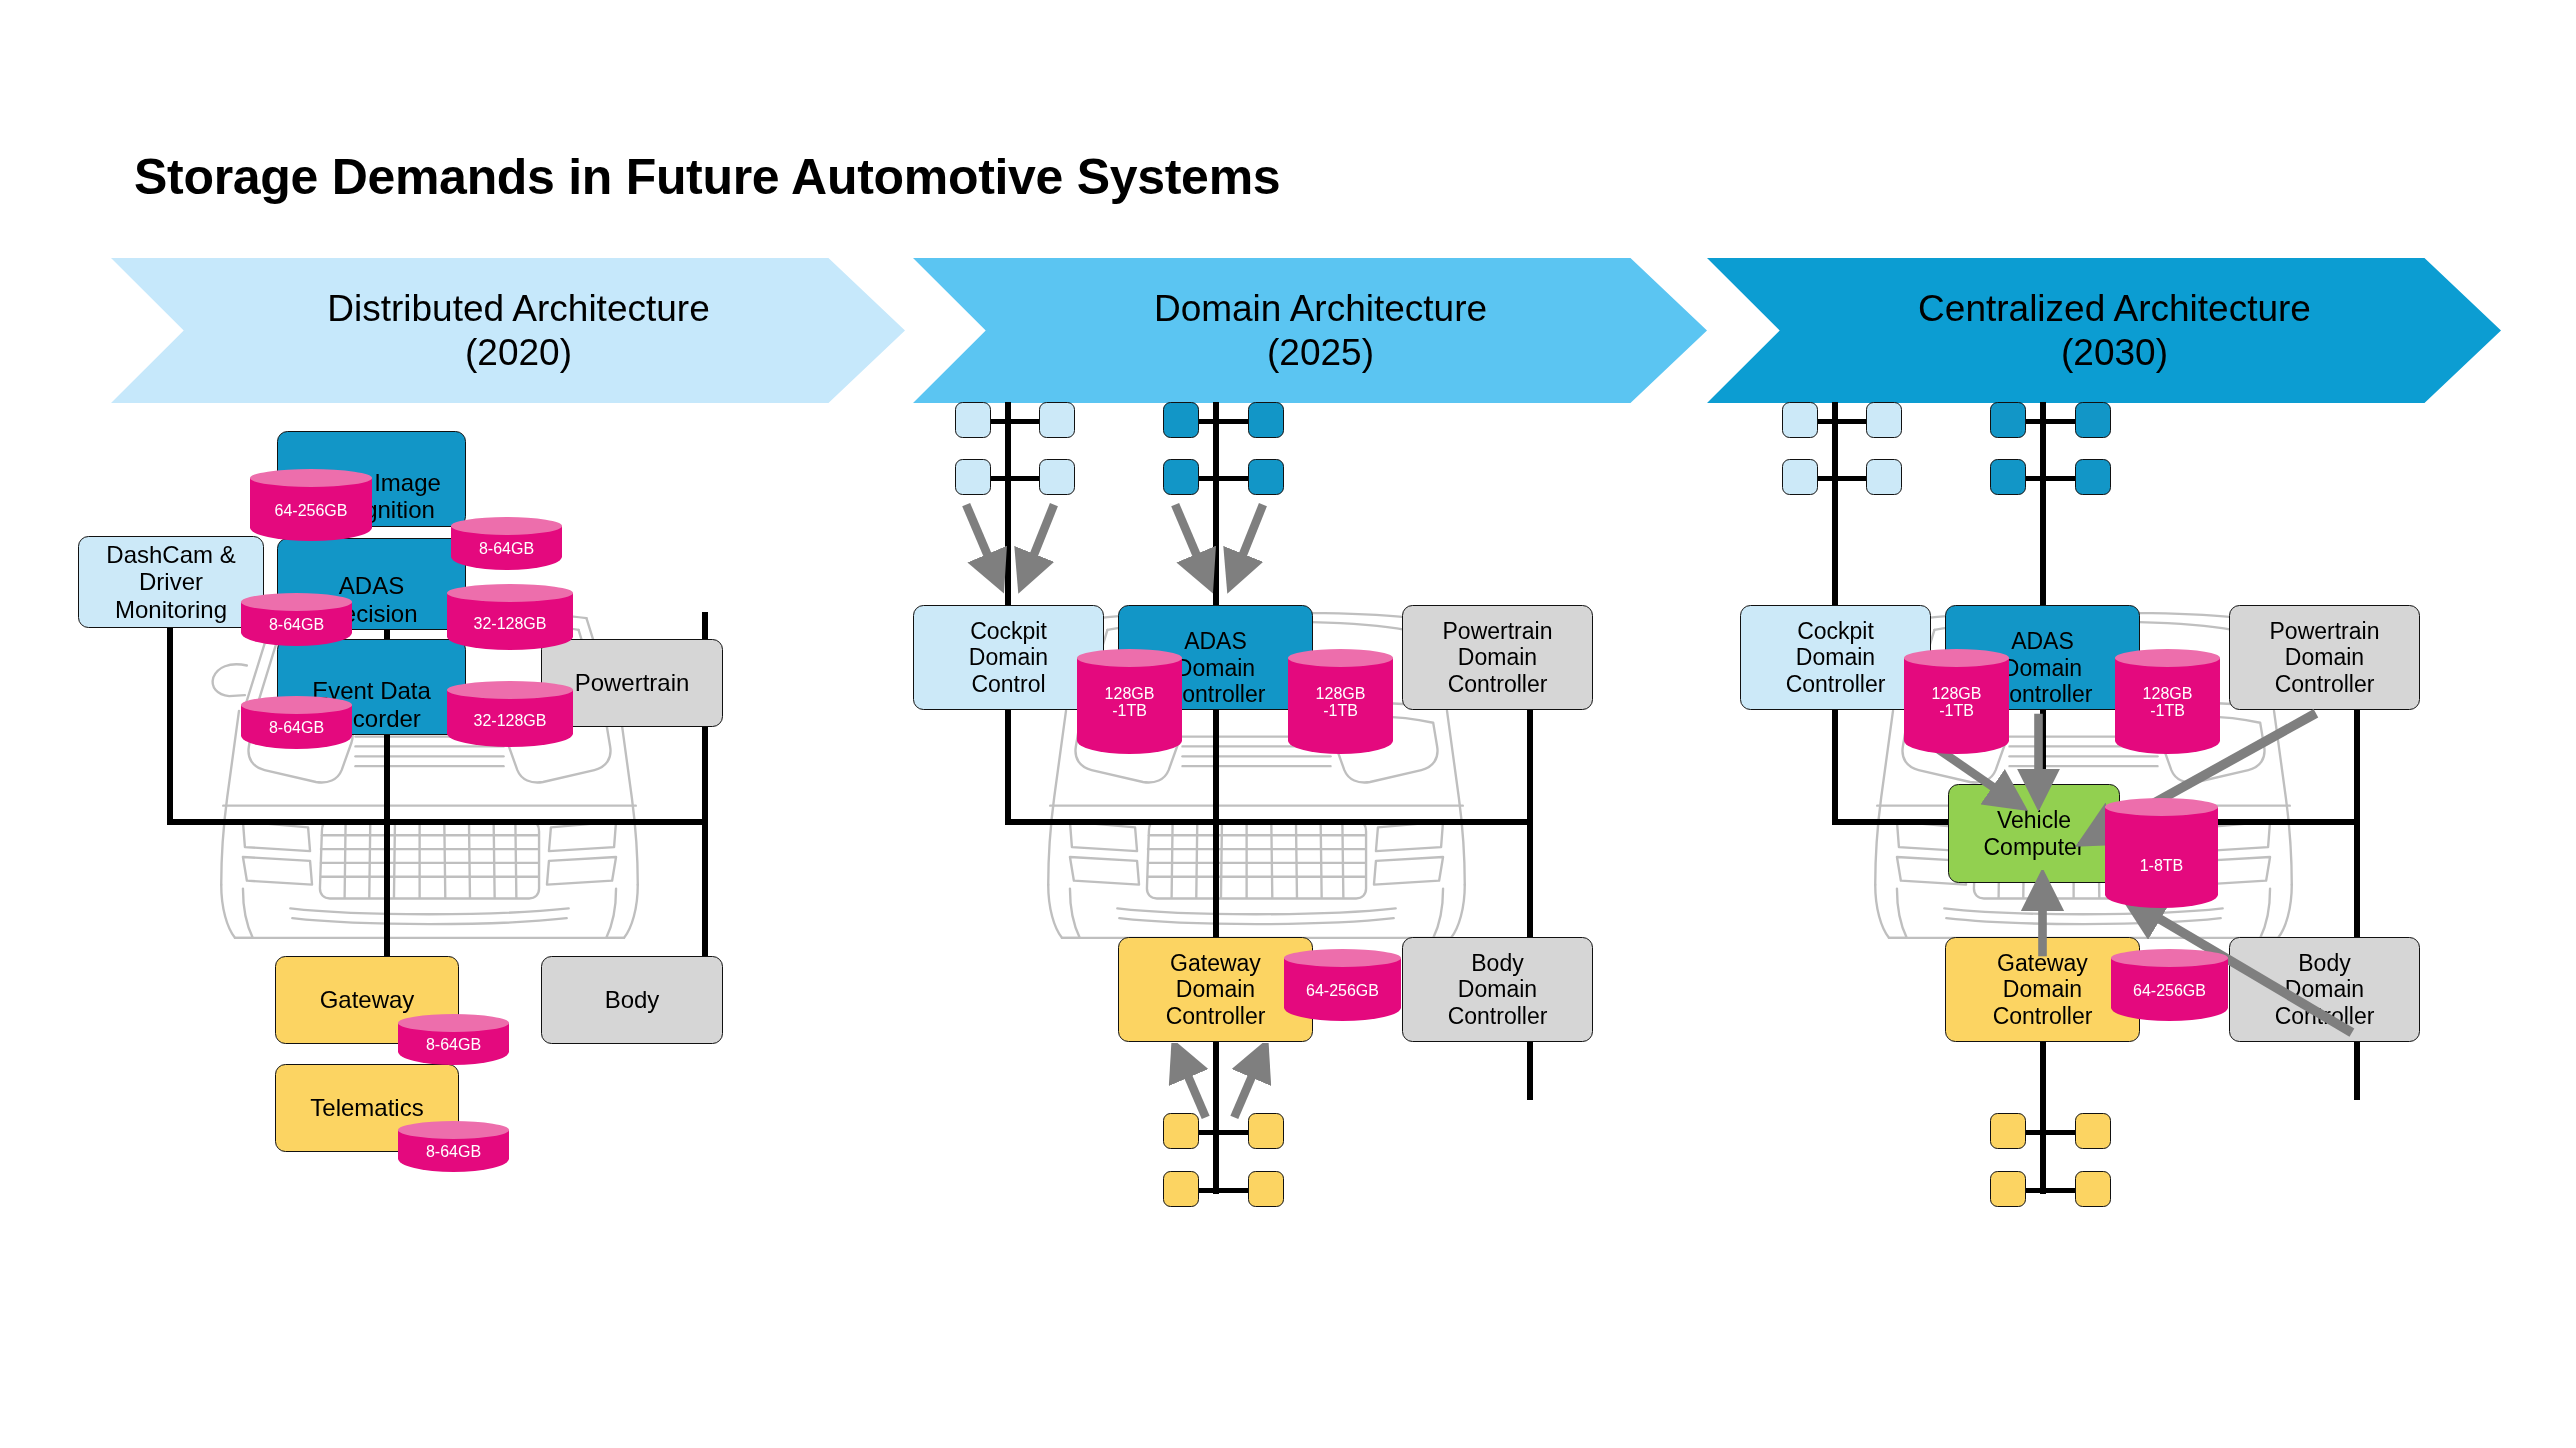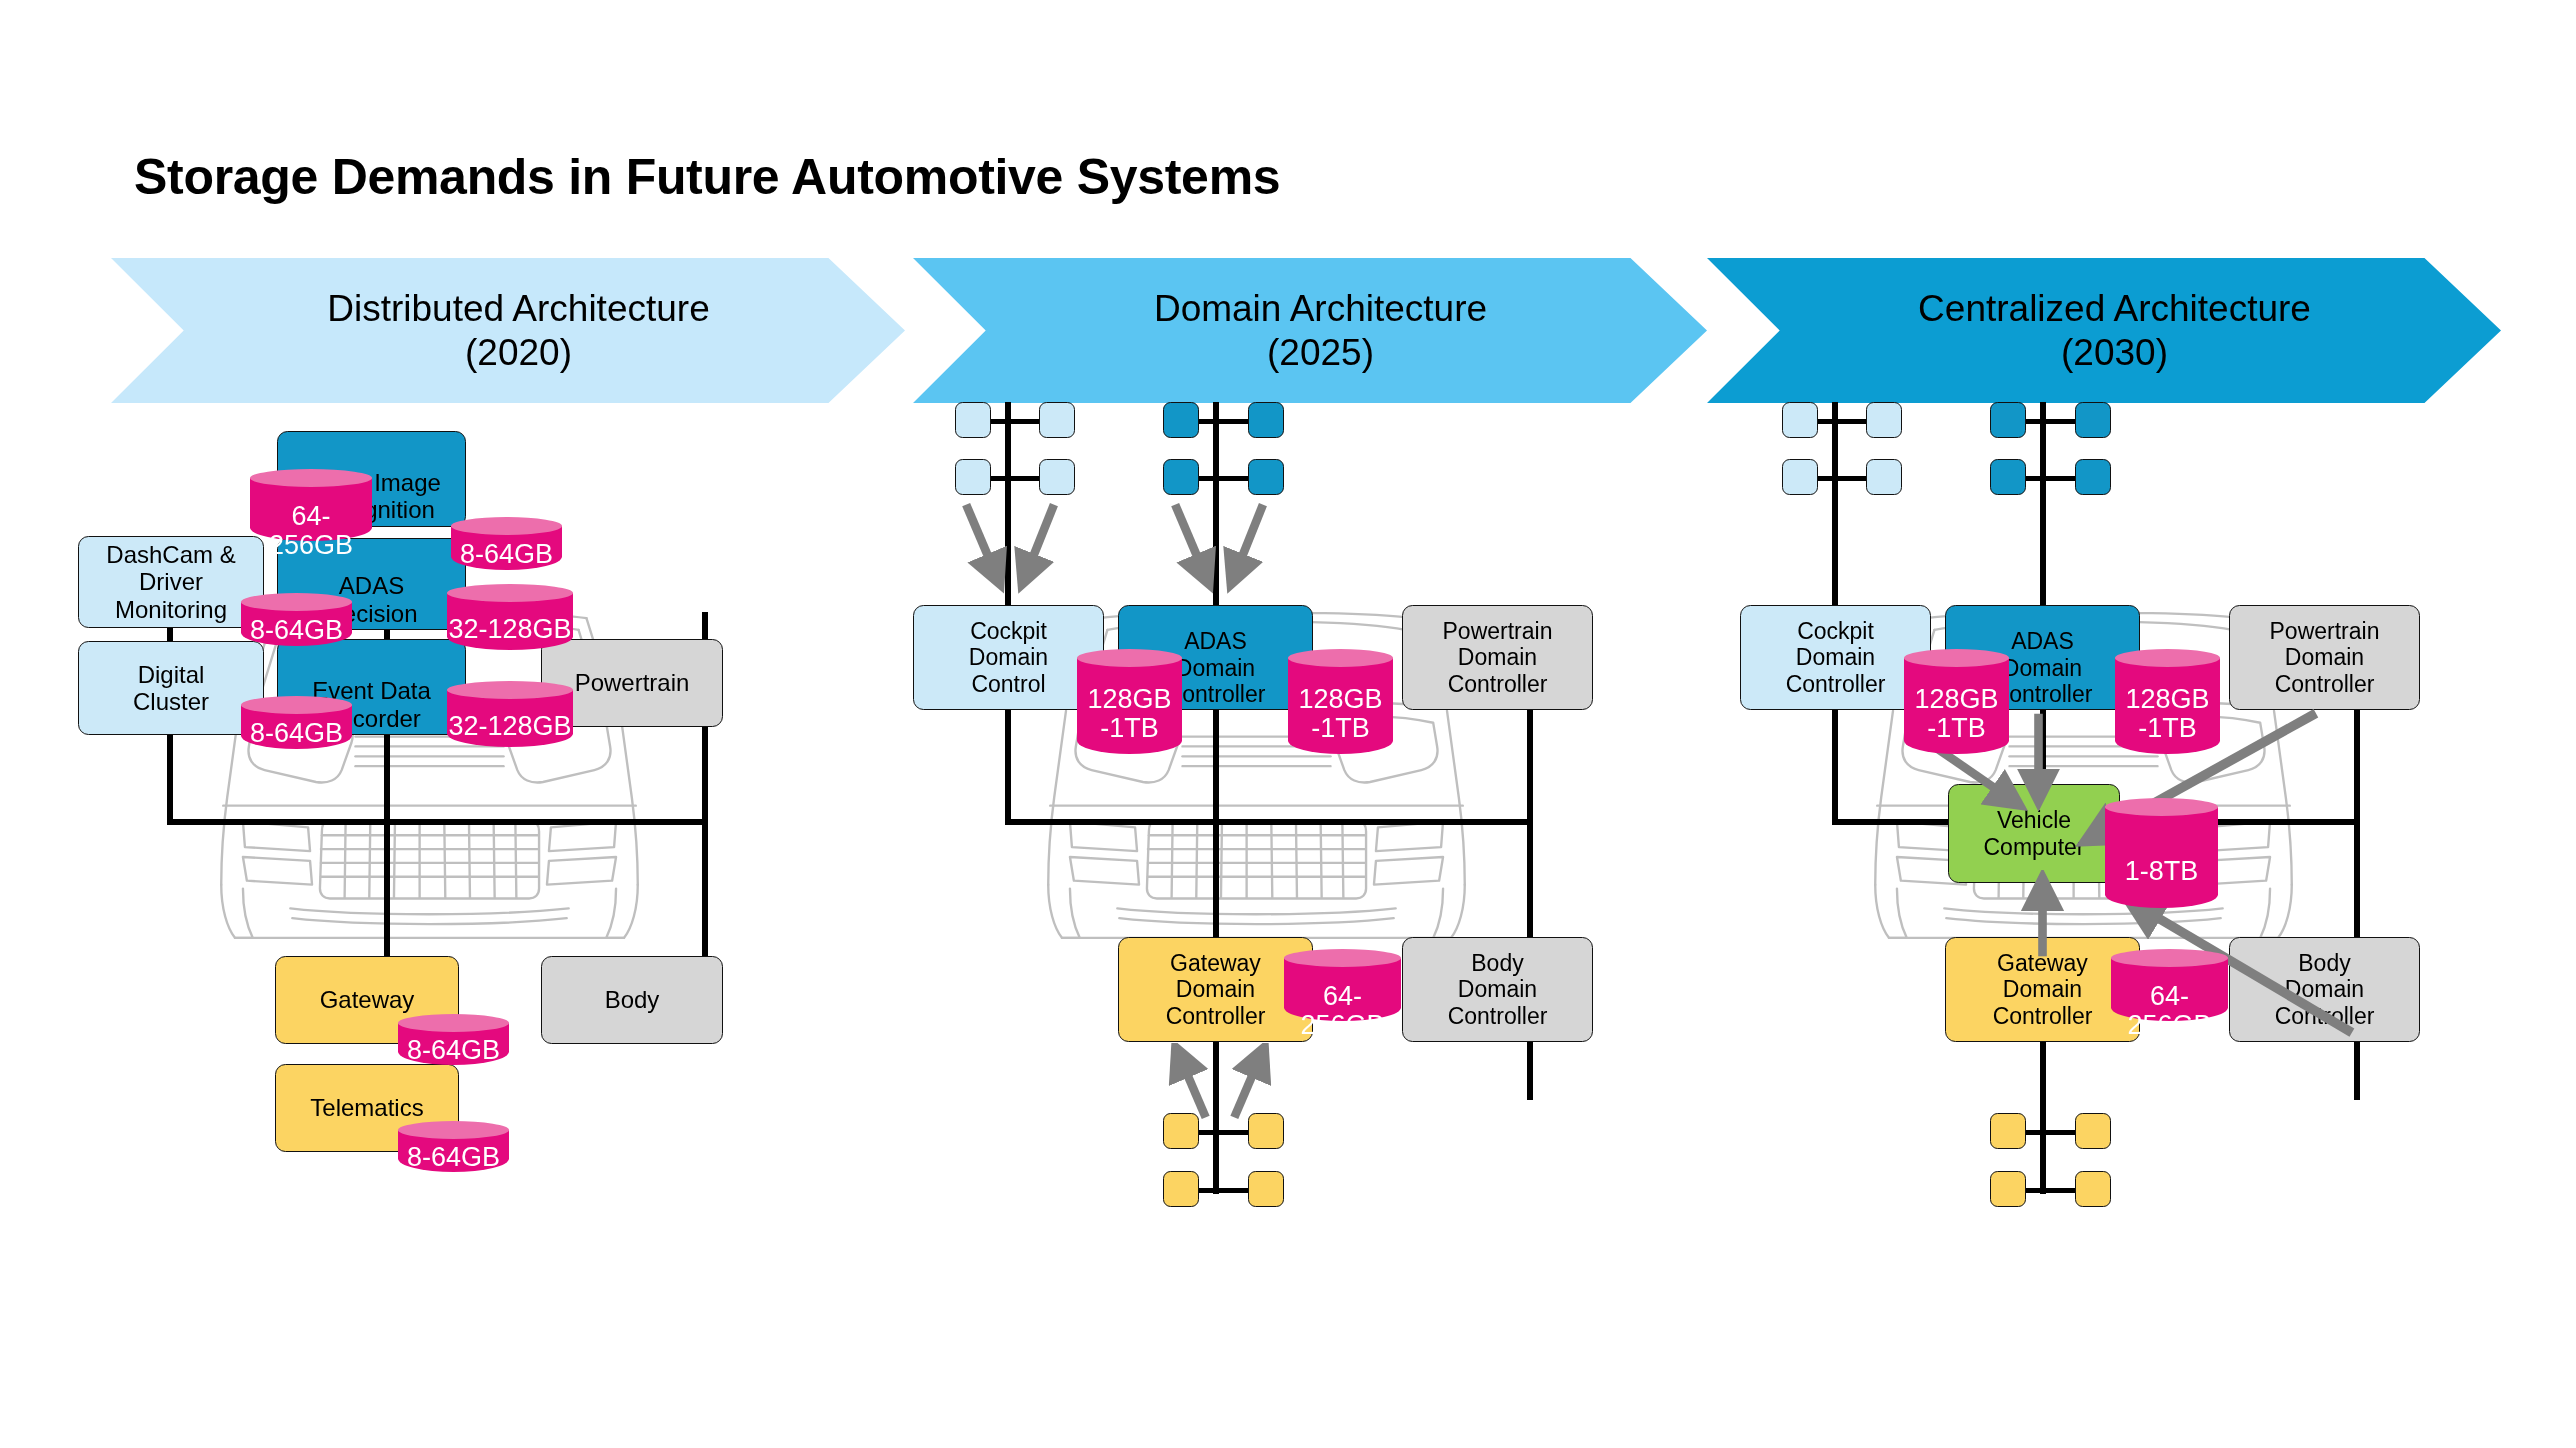--- a/index.html
+++ b/index.html
@@ -69,21 +69,21 @@
   .cyl .body{
     position:absolute;left:0;top:8.6px;width:100%;
     background:#E4097E;border-radius:0 0 50% 50%/0 0 13.4px 13.4px;
   }
   .cyl .top{
     position:absolute;left:0;top:0;width:100%;height:18px;
     background:#ED6EAC;border-radius:50%;
   }
   .cyl .lbl{
     position:absolute;left:0;width:100%;text-align:center;
-    color:#ffffff;font-size:27px;line-height:1.08;z-index:2;
+    color:#ffffff;font-size:16px;line-height:1.08;z-index:2;
     white-space:pre-line;
   }
 
   
   .arrow{position:absolute;z-index:8;}
 </style>
 </head>
 <body>
 
 <div class="stage">
@@ -189,24 +189,20 @@
     <div class="bus" style="left:62px;top:191px;width:5.7px;height:212px;"></div>
     <div class="bus" style="left:597px;top:191px;width:5.7px;height:421px;"></div>
     <div class="bus" style="left:279px;top:191px;width:5.7px;height:421px;"></div>
     <div class="bus" style="left:62px;top:398px;width:540px;height:5.7px;"></div>
 
     <div class="node n-lblue" style="left:-27px;top:115px;width:186px;height:92px;">
       <span style="white-space:pre-line">DashCam &amp;
 Driver
 Monitoring</span>
     </div>
-    <div class="node n-lblue" style="left:-27px;top:220px;width:186px;height:94px;">
-      <span style="white-space:pre-line">Digital
-Cluster</span>
-    </div>
 
     <div class="node n-blue" style="left:172px;top:9.6px;width:189px;height:96px;">
       <span style="white-space:pre-line">ADAS Image
 Recognition</span>
     </div>
     <div class="node n-blue" style="left:172px;top:117px;width:189px;height:92px;">
       <span style="white-space:pre-line">ADAS
 Decision</span>
     </div>
     <div class="node n-blue" style="left:172px;top:218px;width:189px;height:96px;">

